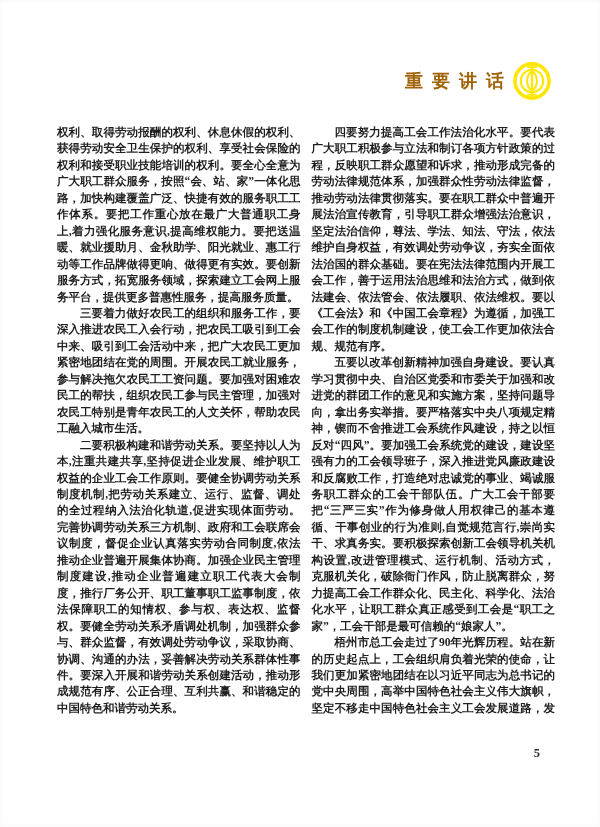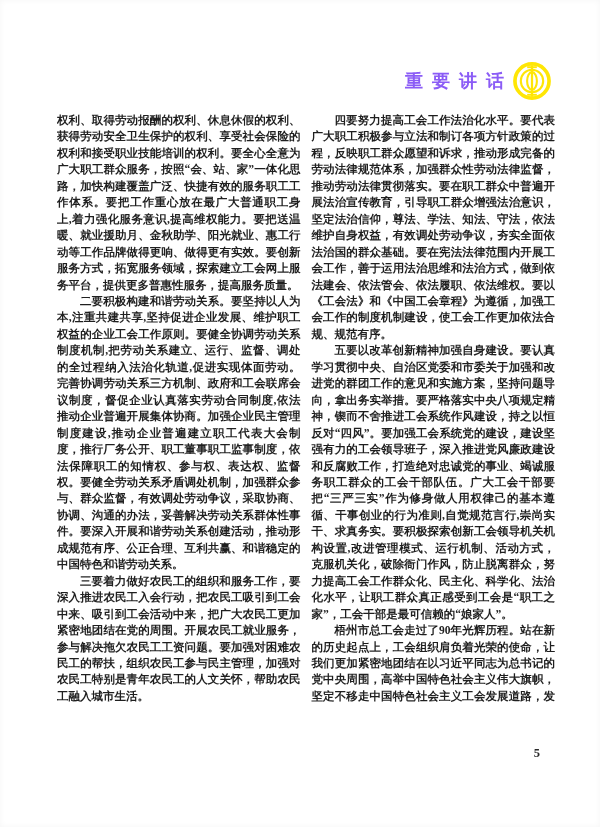--- a/index.html
+++ b/index.html
@@ -19,32 +19,32 @@
     right: 47px;
     display: flex;
     align-items: center;
     gap: 7px;
   }
   .header-title {
     font-size: 18px;
     font-weight: bold;
     letter-spacing: 0.5em;
     margin-right: -0.5em;
-    color: #8b5cf6;
+    color: #a16207;
     white-space: nowrap;
   }
   .logo {
     display: inline-flex;
     width: 42px;
     height: 42px;
   }
   .content {
     position: absolute;
     left: 57px;
-    top: 112px;
+    top: 124px;
     width: 498px;
     height: 614px;
     column-count: 2;
     column-gap: 11px;
     column-fill: auto;
     font-size: 11.5px;
     line-height: 16.45px;
     text-align: justify;
     font-weight: 600;
     overflow: hidden;
@@ -80,22 +80,22 @@
           <ellipse cx="24" cy="24" rx="5.6" ry="10.2" stroke-width="2.4"></ellipse>
           <path d="M18.5 8.2 L29.5 8.2" stroke-width="2.2"></path>
           <path d="M18.5 39.8 L29.5 39.8" stroke-width="2.2"></path>
         </g>
       </svg>
     </span>
   </header>
 
   <main class="content">
     <p class="para no-indent">权利、取得劳动报酬的权利、休息休假的权利、获得劳动安全卫生保护的权利、享受社会保险的权利和接受职业技能培训的权利。要全心全意为广大职工群众服务，按照“会、站、家”一体化思路，加快构建覆盖广泛、快捷有效的服务职工工作体系。要把工作重心放在最广大普通职工身上,着力强化服务意识,提高维权能力。要把送温暖、就业援助月、金秋助学、阳光就业、惠工行动等工作品牌做得更响、做得更有实效。要创新服务方式，拓宽服务领域，探索建立工会网上服务平台，提供更多普惠性服务，提高服务质量。</p>
+    <p class="para">三要着力做好农民工的组织和服务工作，要深入推进农民工入会行动，把农民工吸引到工会中来、吸引到工会活动中来，把广大农民工更加紧密地团结在党的周围。开展农民工就业服务，参与解决拖欠农民工工资问题。要加强对困难农民工的帮扶，组织农民工参与民主管理，加强对农民工特别是青年农民工的人文关怀，帮助农民工融入城市生活。</p>
     <p class="para">二要积极构建和谐劳动关系。要坚持以人为本,注重共建共享,坚持促进企业发展、维护职工权益的企业工会工作原则。要健全协调劳动关系制度机制,把劳动关系建立、运行、监督、调处的全过程纳入法治化轨道,促进实现体面劳动。完善协调劳动关系三方机制、政府和工会联席会议制度，督促企业认真落实劳动合同制度,依法推动企业普遍开展集体协商。加强企业民主管理制度建设,推动企业普遍建立职工代表大会制度，推行厂务公开、职工董事职工监事制度，依法保障职工的知情权、参与权、表达权、监督权。要健全劳动关系矛盾调处机制，加强群众参与、群众监督，有效调处劳动争议，采取协商、协调、沟通的办法，妥善解决劳动关系群体性事件。要深入开展和谐劳动关系创建活动，推动形成规范有序、公正合理、互利共赢、和谐稳定的中国特色和谐劳动关系。</p>
-    <p class="para">三要着力做好农民工的组织和服务工作，要深入推进农民工入会行动，把农民工吸引到工会中来、吸引到工会活动中来，把广大农民工更加紧密地团结在党的周围。开展农民工就业服务，参与解决拖欠农民工工资问题。要加强对困难农民工的帮扶，组织农民工参与民主管理，加强对农民工特别是青年农民工的人文关怀，帮助农民工融入城市生活。</p>
     <p class="para">四要努力提高工会工作法治化水平。要代表广大职工积极参与立法和制订各项方针政策的过程，反映职工群众愿望和诉求，推动形成完备的劳动法律规范体系，加强群众性劳动法律监督，推动劳动法律贯彻落实。要在职工群众中普遍开展法治宣传教育，引导职工群众增强法治意识，坚定法治信仰，尊法、学法、知法、守法，依法维护自身权益，有效调处劳动争议，夯实全面依法治国的群众基础。要在宪法法律范围内开展工会工作，善于运用法治思维和法治方式，做到依法建会、依法管会、依法履职、依法维权。要以《工会法》和《中国工会章程》为遵循，加强工会工作的制度机制建设，使工会工作更加依法合规、规范有序。</p>
     <p class="para">五要以改革创新精神加强自身建设。要认真学习贯彻中央、自治区党委和市委关于加强和改进党的群团工作的意见和实施方案，坚持问题导向，拿出务实举措。要严格落实中央八项规定精神，锲而不舍推进工会系统作风建设，持之以恒反对“四风”。要加强工会系统党的建设，建设坚强有力的工会领导班子，深入推进党风廉政建设和反腐败工作，打造绝对忠诚党的事业、竭诚服务职工群众的工会干部队伍。广大工会干部要把“三严三实”作为修身做人用权律己的基本遵循、干事创业的行为准则,自觉规范言行,崇尚实干、求真务实。要积极探索创新工会领导机关机构设置,改进管理模式、运行机制、活动方式，克服机关化，破除衙门作风，防止脱离群众，努力提高工会工作群众化、民主化、科学化、法治化水平，让职工群众真正感受到工会是“职工之家”，工会干部是最可信赖的“娘家人”。</p>
     <p class="para">梧州市总工会走过了90年光辉历程。站在新的历史起点上，工会组织肩负着光荣的使命，让我们更加紧密地团结在以习近平同志为总书记的党中央周围，高举中国特色社会主义伟大旗帜，坚定不移走中国特色社会主义工会发展道路，发扬优良传统、锐意改革创新，续写我市工会历史的新篇章!</p>
   </main>
 
   <div class="page-number">5</div>
 
 </div>
 
 </body></html>

